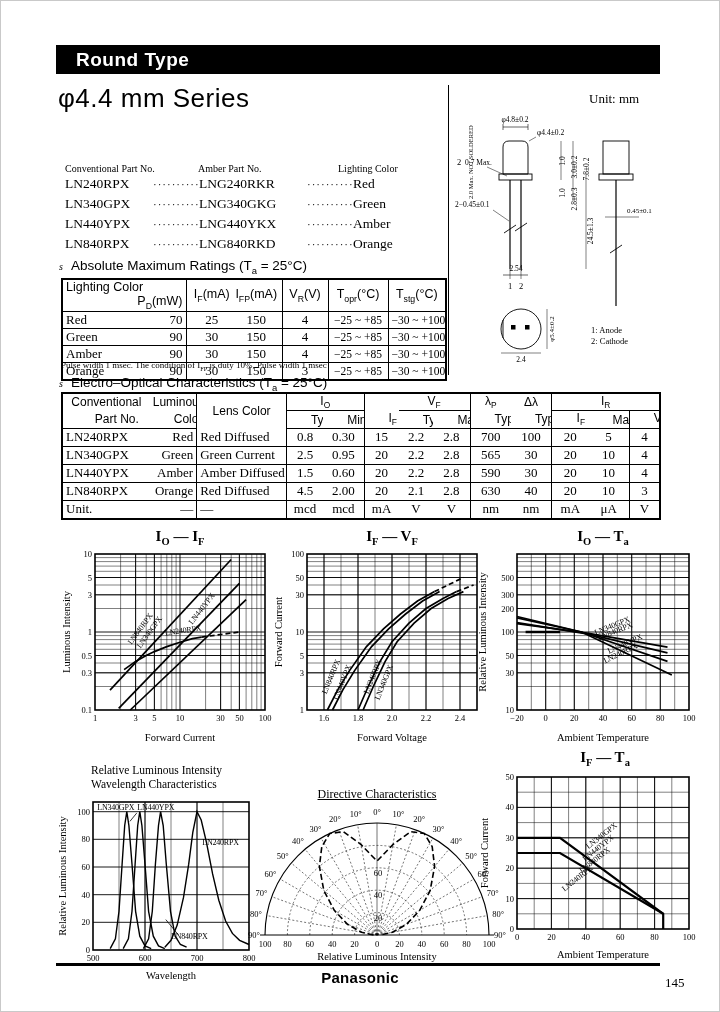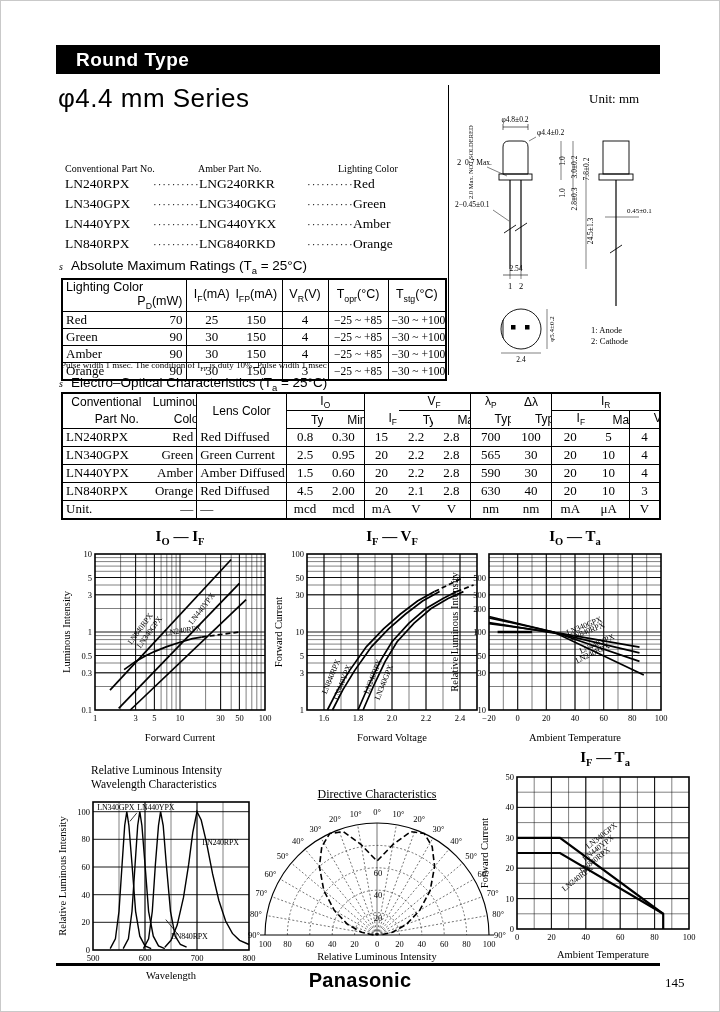--- a/index.html
+++ b/index.html
@@ -45,35 +45,35 @@
   #eo .grp{border-bottom:1px solid #000;}
   #eo td{height:17px;}
   #eo tbody tr:not(:last-child) td{border-bottom:1px solid #000;}
   
   .chart{position:absolute;}
   .ctitle{font-weight:bold;font-size:15px;text-align:center;margin-bottom:1px;}
   .ctitle2{font-size:11.5px;line-height:1.2;margin-left:34px;margin-bottom:2px;}
   .ctitle5{font-size:12px;text-align:center;margin-bottom:0;text-decoration:underline;}
   .c1{left:60px;top:527px;width:212px;} .c1 .ctitle{padding-left:26px;}
   .c2{left:272px;top:527px;width:212px;} .c2 .ctitle{padding-left:26px;}
-  .c3{left:448px;top:527px;width:222px;} .c3 .ctitle{padding-left:30px;}
+  .c3{left:476px;top:527px;width:222px;} .c3 .ctitle{padding-left:30px;}
   .c4{left:56px;top:763px;width:212px;}
   .c5{left:246px;top:786px;width:260px;}
   .c6{left:478px;top:748px;width:222px;} .c6 .ctitle{padding-left:30px;text-align:center;}
   svg text.tk{font-family:"Liberation Serif",serif;font-size:8.5px;}
   svg text.cl{font-family:"Liberation Serif",serif;font-size:8px;letter-spacing:-0.2px;}
   svg text.ax{font-family:"Liberation Serif",serif;font-size:10.5px;}
   svg text.dt{font-family:"Liberation Serif",serif;font-size:7.5px;}
   svg text.dts{font-family:"Liberation Serif",serif;font-size:6.5px;}
   svg text.dtn{font-family:"Liberation Serif",serif;font-size:8.5px;}
   svg text.dt7{font-family:"Liberation Serif",serif;font-size:7px;}
   
   .frule{left:55px;top:962px;width:604px;height:3px;background:#000;}
   .brand{left:50%;top:968px;transform:translateX(-50%);font-family:"Liberation Sans",sans-serif;
-         font-weight:700;font-size:20px;letter-spacing:.3px;}
+         font-weight:700;font-size:15px;letter-spacing:.3px;}
   .pageno{left:664px;top:974px;font-size:13px;}
 </style>
 </head>
 <body>
 
 <div class="page">
 
   <div class="abs banner">Round Type</div>
   <div class="abs title">φ4.4 mm  Series</div>
   <div class="abs unit">Unit: mm</div>

